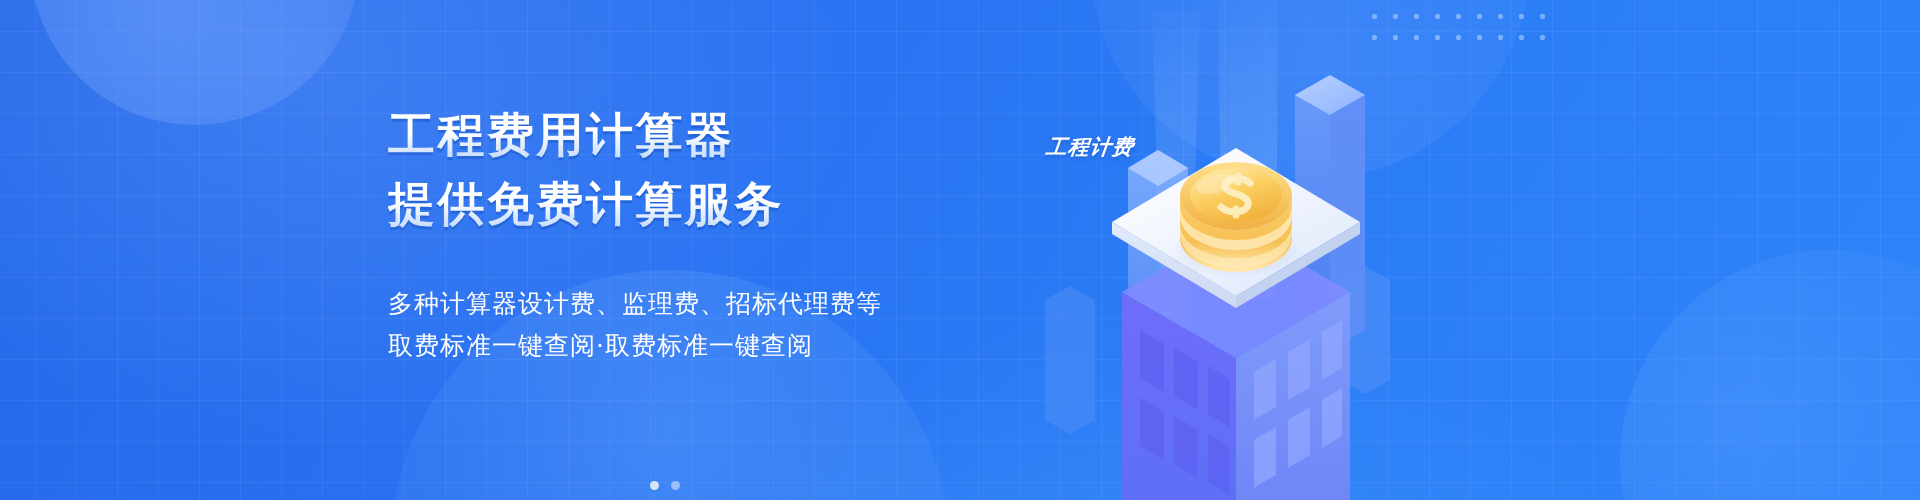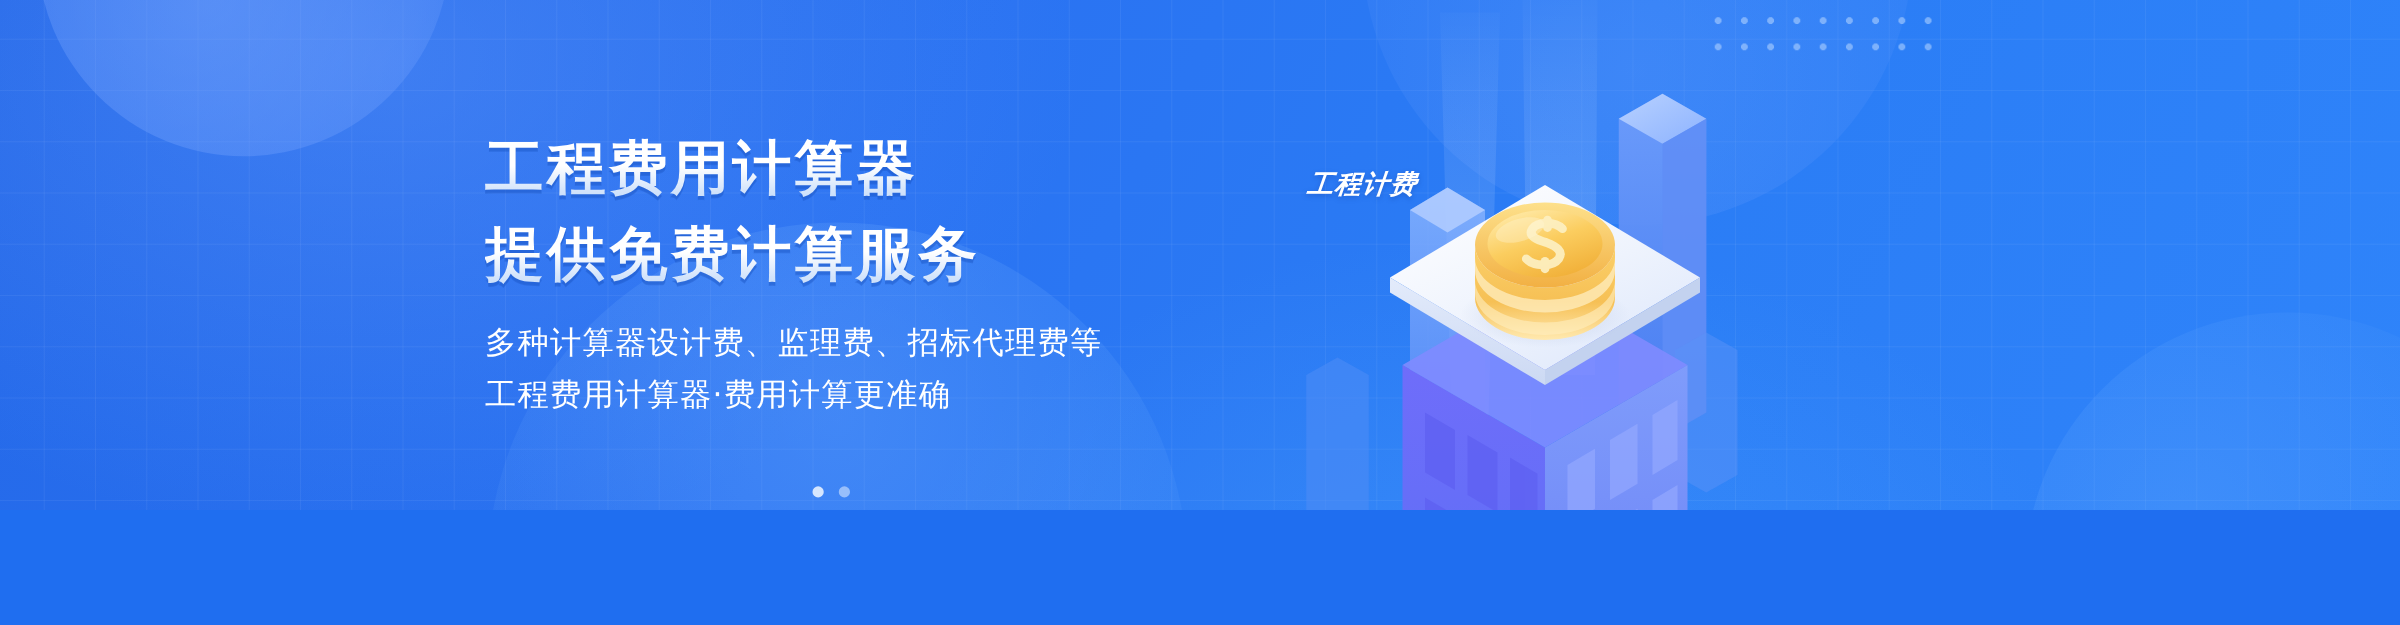--- a/index.html
+++ b/index.html
@@ -5,21 +5,21 @@
   html, body {
     margin: 0;
     padding: 0;
     background: #1f6ef0;
   }
   * { box-sizing: border-box; }
 
   .banner {
     position: relative;
     width: 1920px;
-    height: 408px;
+    height: 500px;
     overflow: hidden;
     font-family: "Liberation Sans", "DejaVu Sans", sans-serif;
     background:
       radial-gradient(ellipse 900px 620px at 16% 12%, rgba(96,150,250,0.42) 0%, rgba(96,150,250,0.0) 62%),
       radial-gradient(ellipse 760px 520px at 62% 128%, rgba(86,170,255,0.30) 0%, rgba(86,170,255,0.0) 64%),
       linear-gradient(118deg, #2468e8 0%, #2a73f2 38%, #2a7cf5 62%, #2f84fa 100%);
   }
 
   
   .grid-overlay {
@@ -88,21 +88,21 @@
     -webkit-background-clip: text;
     background-clip: text;
     color: transparent;
     -webkit-text-fill-color: transparent;
     filter: drop-shadow(0 3px 0 rgba(23,80,190,0.45));
     white-space: nowrap;
     font-family: "DejaVu Sans", "Liberation Sans", sans-serif;
   }
   .headline + .headline { margin-top: 7px; }
 
-  .sub-wrap { margin-top: 18px; }
+  .sub-wrap { margin-top: 48px; }
   .subline {
     font-size: 25px;
     line-height: 42px;
     color: #ffffff;
     letter-spacing: 1px;
     white-space: nowrap;
     font-weight: 400;
     font-family: "DejaVu Sans", "Liberation Sans", sans-serif;
   }
 
@@ -159,21 +159,21 @@
   <div class="blob blob-bottomleft"></div>
   <div class="blob blob-topmid"></div>
   <div class="blob blob-right"></div>
   <div class="dot-grid"></div>
 
   <div class="copy">
     <h1 class="headline">工程费用计算器</h1>
     <h1 class="headline">提供免费计算服务</h1>
     <div class="sub-wrap">
       <div class="subline">多种计算器设计费、监理费、招标代理费等</div>
-      <div class="subline">工程费用计算器·费用计算更准确</div>
+      <div class="subline">取费标准一键查阅·取费标准一键查阅</div>
     </div>
   </div>
 
   <div class="art">
     <svg width="440" height="500" viewBox="0 0 440 500" xmlns="http://www.w3.org/2000/svg">
       <defs>
         <linearGradient id="gBeamA" x1="0" y1="0" x2="0" y2="1">
           <stop offset="0%" stop-color="#ffffff" stop-opacity="0.02"></stop>
           <stop offset="55%" stop-color="#cfe0ff" stop-opacity="0.16"></stop>
           <stop offset="100%" stop-color="#e6eeff" stop-opacity="0.30"></stop>

